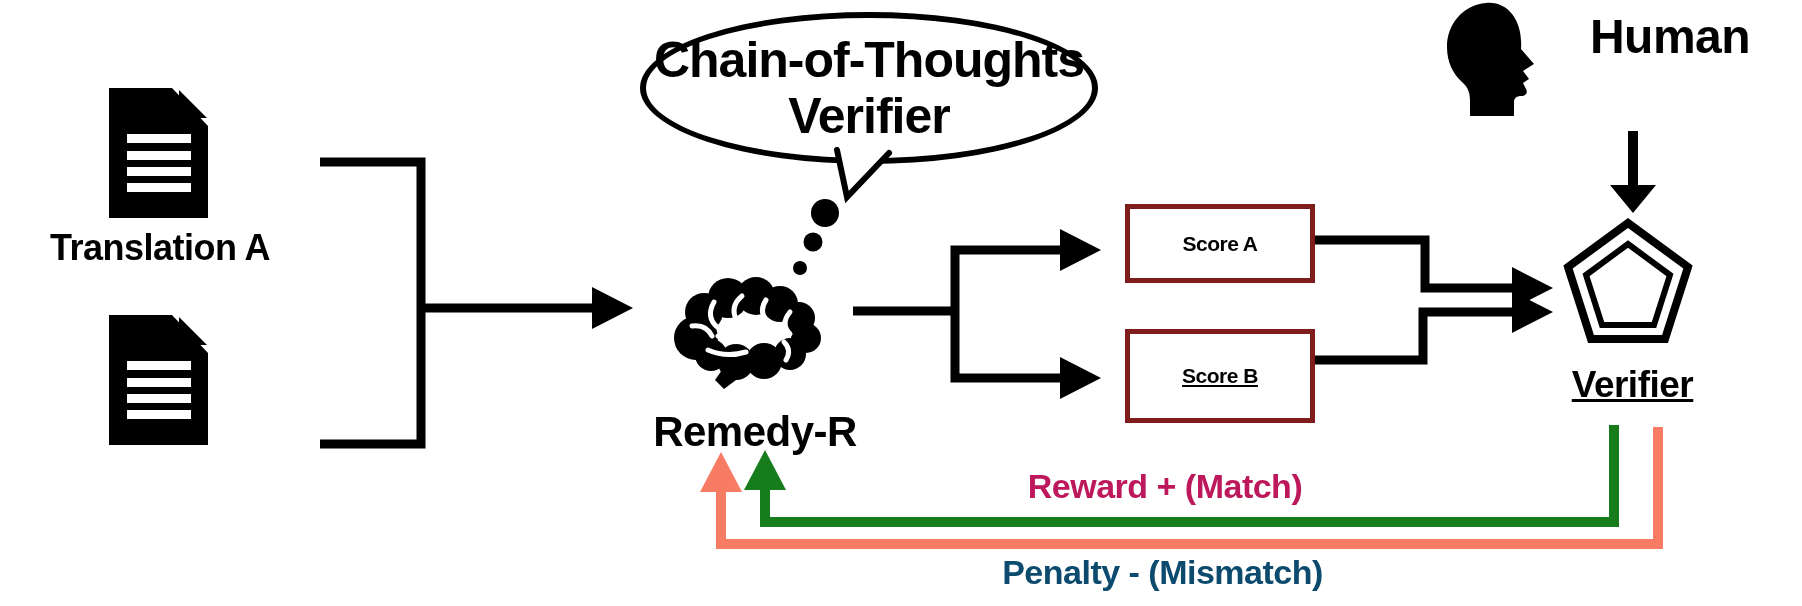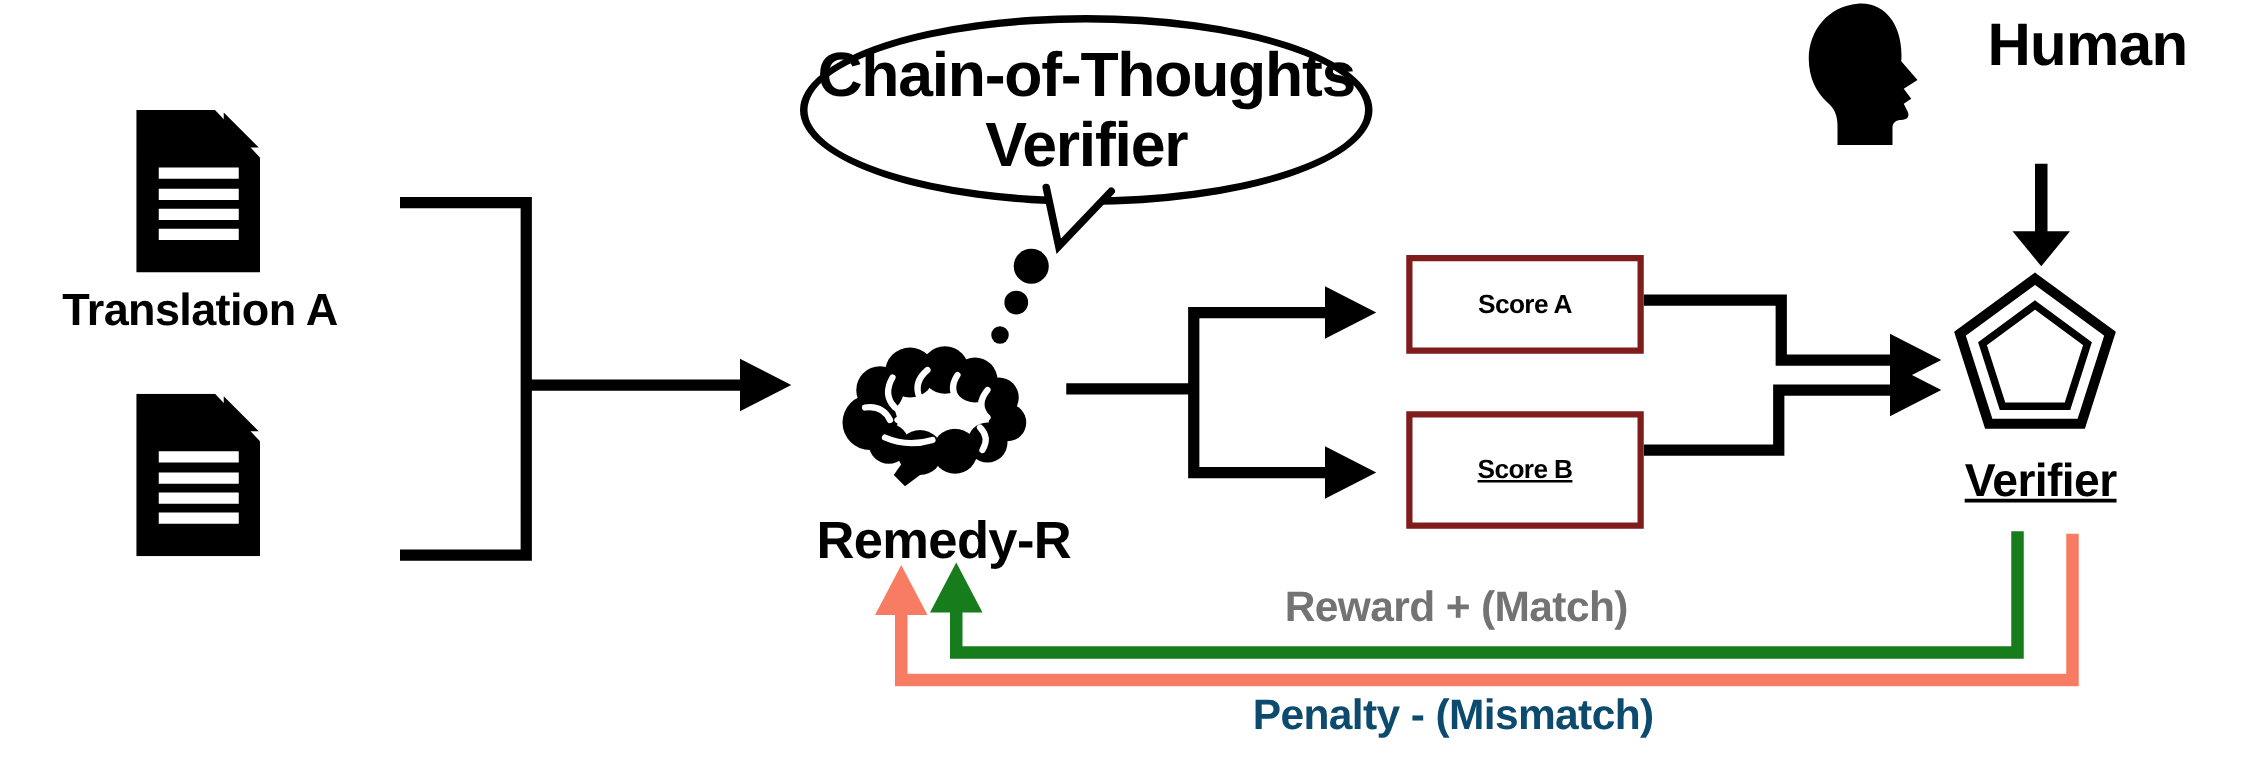--- a/index.html
+++ b/index.html
@@ -169,16 +169,16 @@
   <div class="node-label label-human" style="left:1545px; top:8px; width:250px;">
     <div>Human</div>
   </div>
 
   <svg class="abs" style="left:1562px; top:217px;" width="132" height="136" viewBox="0 0 132 136" xmlns="http://www.w3.org/2000/svg">
     <polygon points="66,6 126,50 103,122 29,122 6,50" fill="none" stroke="#000" stroke-width="8"></polygon>
     <polygon points="66,27 108,58 92,108 40,108 24,58" fill="none" stroke="#000" stroke-width="6"></polygon>
   </svg>
   <div class="node-label label-verif" style="left:1540px; top:364px; width:185px;">Verifier</div>
 
-  <div class="node-label label-loop" style="left: 1000px; top: 467px; width: 330px; color: #737373;">Reward + (Match)</div>
+  <div class="node-label label-loop" style="left: 1000px; top: 467px; width: 330px; color: #be185d;">Reward + (Match)</div>
   <div class="node-label label-loop" style="left: 970px; top: 553px; width: 385px; color: #0c4a6e;">Penalty - (Mismatch)</div>
 
 </div>
 
 </body></html>

